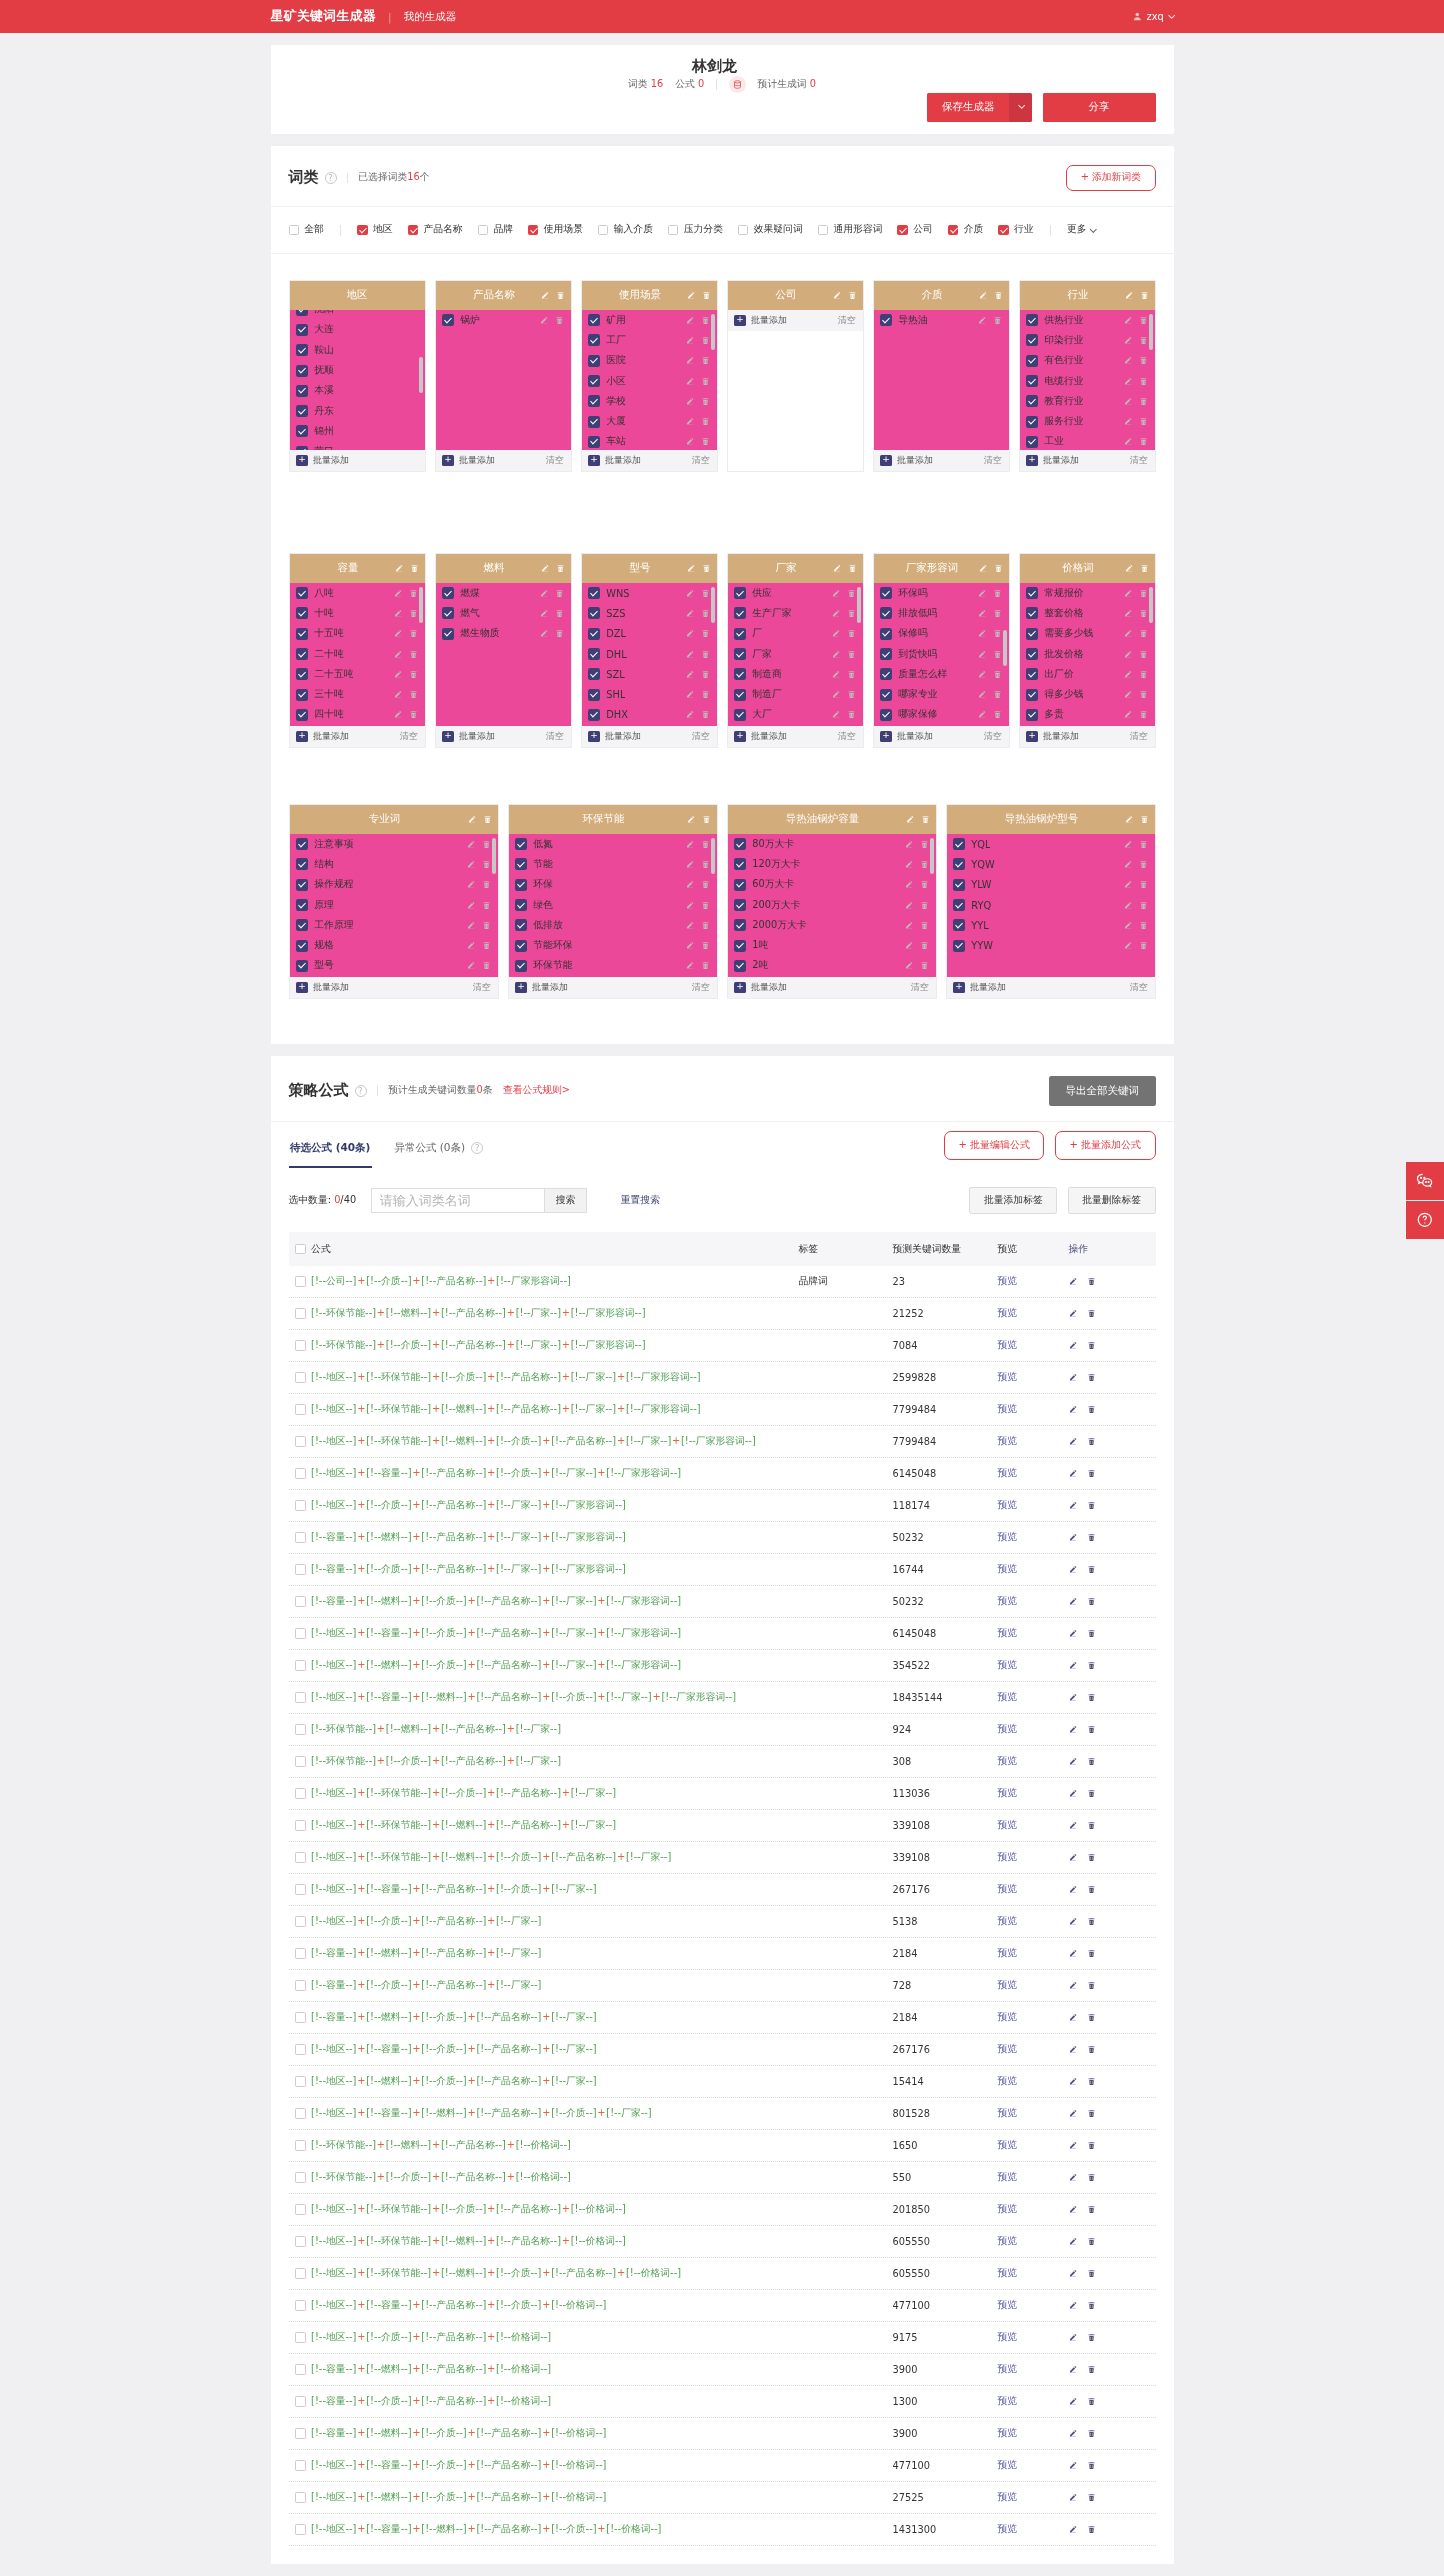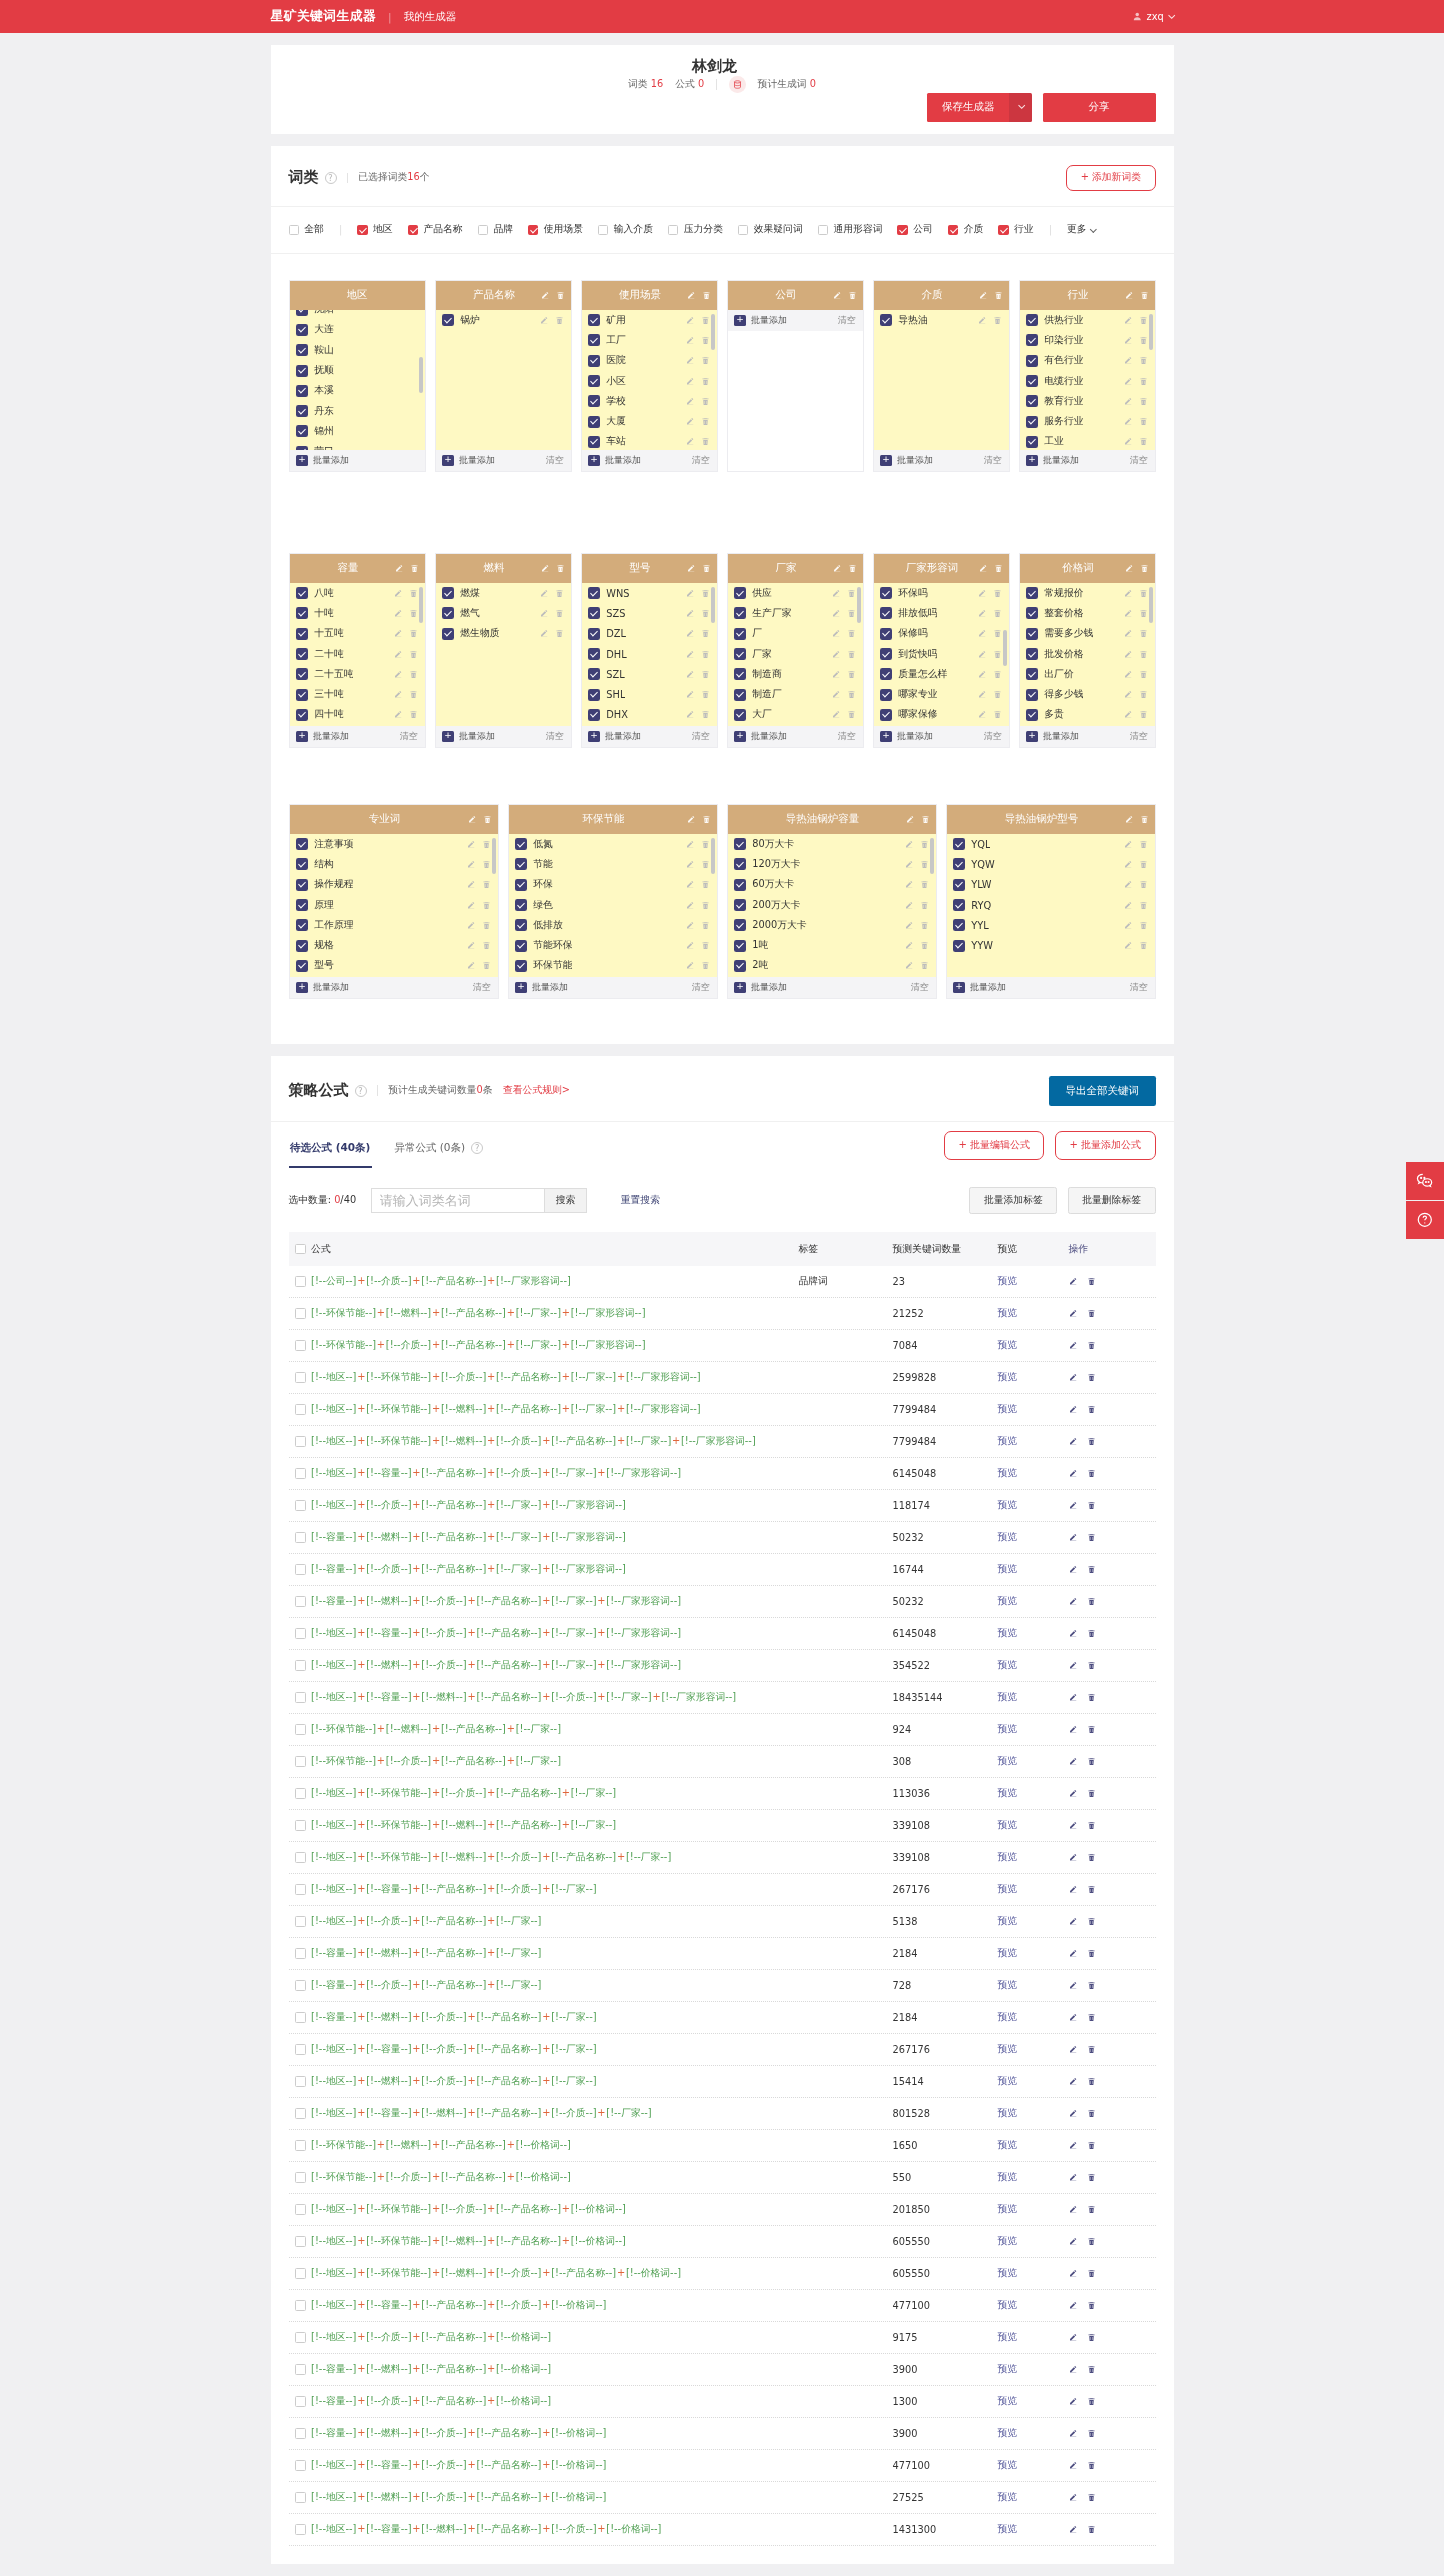--- a/index.html
+++ b/index.html
@@ -53,38 +53,38 @@
   
   .wc-grid { padding:26px 18px 45px; }
   .wc-row { display:flex; gap:9px; }
   .wc-row.gap1 { margin-bottom:81px; }
   .wc-row.gap2 { margin-bottom:56px; }
   .wc-card { flex:1; min-width:0; border:0.8px solid #ececf0; background:#fff; }
   .wc-head { height:29px; background:#d3ac7b; color:#fff; display:flex; align-items:center; justify-content:center; position:relative; font-size:10.5px; padding:0 25.6px 0 7.5px; }
   .wc-head.noicons { padding:0 7.5px; }
   .wc-head .ttl { white-space:nowrap; overflow:hidden; text-overflow:ellipsis; }
   .wc-head .h-ic { position:absolute; right:6px; display:flex; gap:5.3px; color:rgba(255,255,255,.92); }
-  .wc-list { position:relative; overflow:hidden; background:#fef9c3; }
+  .wc-list { position:relative; overflow:hidden; background:#ec4899; }
   .row-a .wc-list { height:140px; }
   .row-b .wc-list { height:143px; }
   .wc-item { height:20.3px; display:flex; align-items:center; padding:0 6.8px; font-size:9.8px; color:#333; }
   .cbn { width:12px; height:12px; background:#3f3f75; border-radius:2.3px; position:relative; flex:none; }
   .cbn::after { content:""; position:absolute; left:3.8px; top:1.5px; width:3px; height:6px; border:solid #fff; border-width:0 1.5px 1.5px 0; transform:rotate(45deg); }
   .wc-item .lbl { margin-left:6px; white-space:nowrap; overflow:hidden; text-overflow:ellipsis; }
   .wc-item .i-ic { margin-left:auto; display:flex; gap:6px; color:#bcbcbc; }
   .ic { display:inline-flex; align-items:center; cursor:pointer; }
   .wc-sb { position:absolute; right:1.5px; width:3.8px; height:36px; background:#c7c7c7; border-radius:2.3px; }
   .sb-top { top:4.5px; } .sb-mid { top:47px; }
   .wc-foot { height:21px; background:#f4f4f6; display:flex; align-items:center; padding:0 6.8px; font-size:9px; color:#555; }
   .plus-ic { width:11.3px; height:11.3px; background:#3f3f75; border-radius:1.5px; color:#fff; font-size:9px; line-height:9.8px; text-align:center; margin-right:5.3px; flex:none; cursor:pointer; }
   .clear-link { margin-left:auto; color:#8a8a8a; cursor:pointer; }
 
   
   .fx-head-right { margin-left:auto; }
-  .btn-navy { background:#0369a1; color:#fff; font-size:10.5px; height:30px; padding:0 16.6px; border:none; border-radius:2.3px; cursor:pointer; font-family:inherit; }
+  .btn-navy { background:#737373; color:#fff; font-size:10.5px; height:30px; padding:0 16.6px; border:none; border-radius:2.3px; cursor:pointer; font-family:inherit; }
   .fx-link { color:#e23c44; font-size:9.8px; margin-left:10.5px; cursor:pointer; }
   .tabs-row { display:flex; align-items:center; padding:0 18px; margin-top:7.5px; }
   .tab { font-size:10.5px; color:#666; padding:12px 1.5px 10.5px; margin-right:21px; border-bottom:2.3px solid transparent; cursor:pointer; display:inline-flex; align-items:center; }
   .tab.active { color:#333a6b; font-weight:bold; border-bottom-color:#333a6b; }
   .tabs-btns { margin-left:auto; display:flex; gap:10.5px; padding-bottom:6px; }
   .btn-outline-red.tall { height:29px; font-size:10px; }
 
   .ctrl-row { display:flex; align-items:center; padding:19.6px 18px 0; font-size:9.8px; color:#333; }
   .sel-count { margin-right:15px; }
   .search-box { display:flex; }

